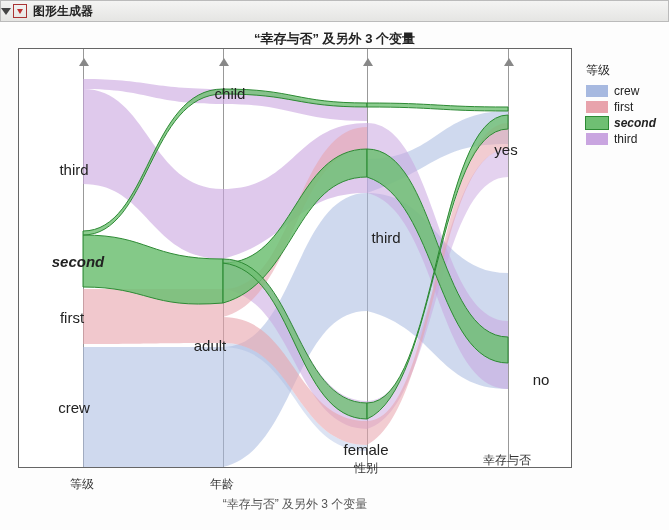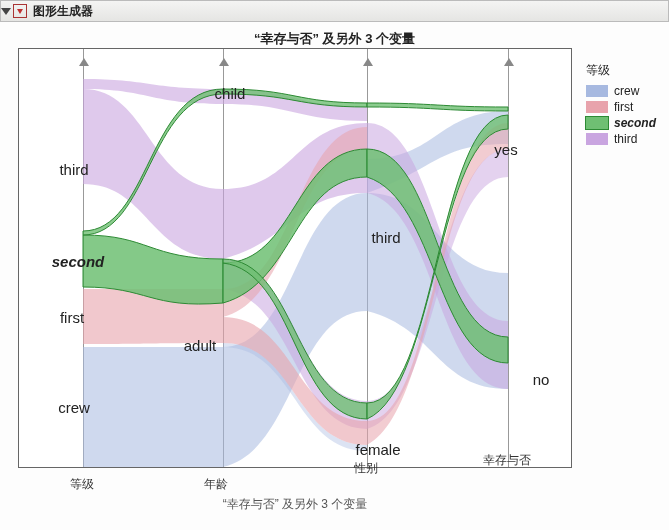--- a/index.html
+++ b/index.html
@@ -213,32 +213,32 @@
     <path d="M64,186 C130,186 130,45 204,45 L204,40 C130,40 130,182 64,182 Z" fill="#6fbf73" fill-opacity="0.8" stroke="#2d8a34" stroke-width="1"></path>
     <path d="M204,45 C276,45 276,58 348,58 L348,54 C276,54 276,40 204,40 Z" fill="#6fbf73" fill-opacity="0.8" stroke="#2d8a34" stroke-width="1"></path>
     <path d="M348,58 C418,58 418,62 489,62 L489,58 C418,58 418,54 348,54 Z" fill="#6fbf73" fill-opacity="0.8" stroke="#2d8a34" stroke-width="1"></path>
   </svg>
 
   <span class="band-label" style="left:48px; top:358px">crew</span>
   <span class="band-label" style="left:46px; top:268px">first</span>
   <span class="band-label selected" style="left:52px; top:212px">second</span>
   <span class="band-label" style="left:48px; top:120px">third</span>
 
-  <span class="band-label" style="left:174px; top:296px">adult</span>
+  <span class="band-label" style="left:184px; top:296px">adult</span>
   <span class="band-label" style="left:204px; top:44px">child</span>
 
   <span class="band-label" style="left:360px; top:188px">third</span>
-  <span class="band-label" style="left:352px; top:400px">female</span>
+  <span class="band-label" style="left:340px; top:400px">female</span>
 
   <span class="band-label" style="left:515px; top:330px">no</span>
   <span class="band-label" style="left:480px; top:100px">yes</span>
 </div>
 
 <span class="axis-label" style="left:82px;  top:476px">等级</span>
-<span class="axis-label" style="left:216px; top:476px">年龄</span>
+<span class="axis-label" style="left:222px; top:476px">年龄</span>
 <span class="axis-label" style="left:366px; top:460px">性别</span>
 <span class="axis-label" style="left:507px; top:452px">幸存与否</span>
 
 <div class="subtitle">“幸存与否” 及另外 3 个变量</div>
 
 <div class="legend">
   <div class="legend-title">等级</div>
   <div class="legend-row">
     <span class="legend-sw" style="background:#a7b9e0"></span>
     <span>crew</span>

